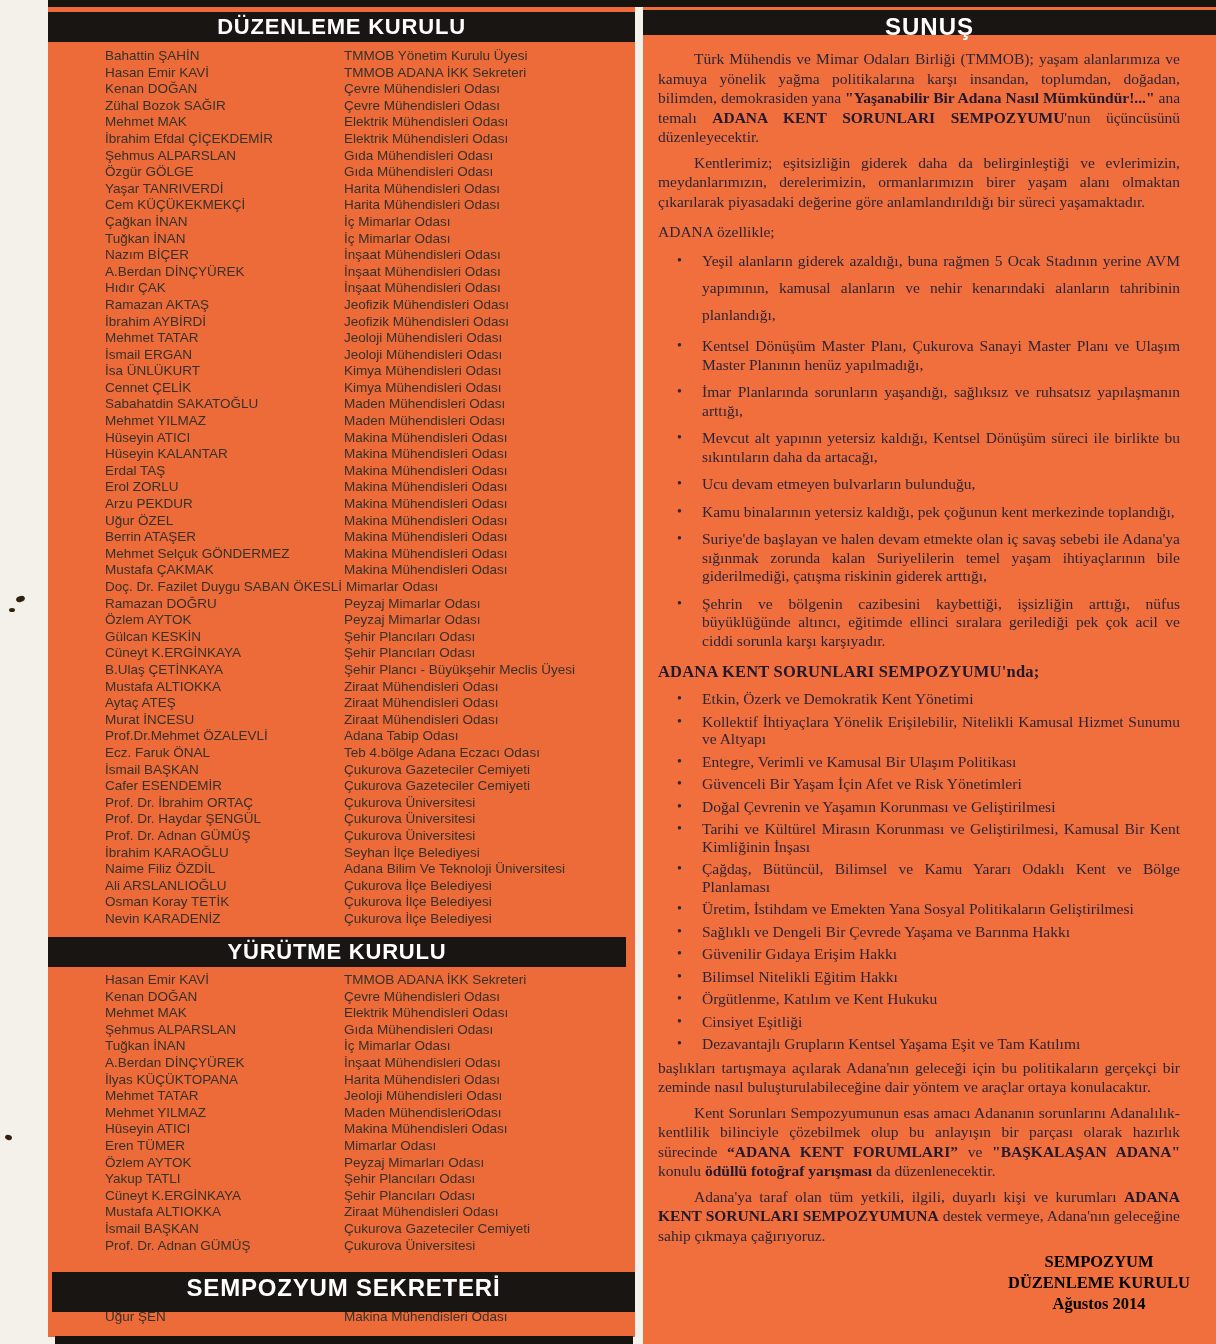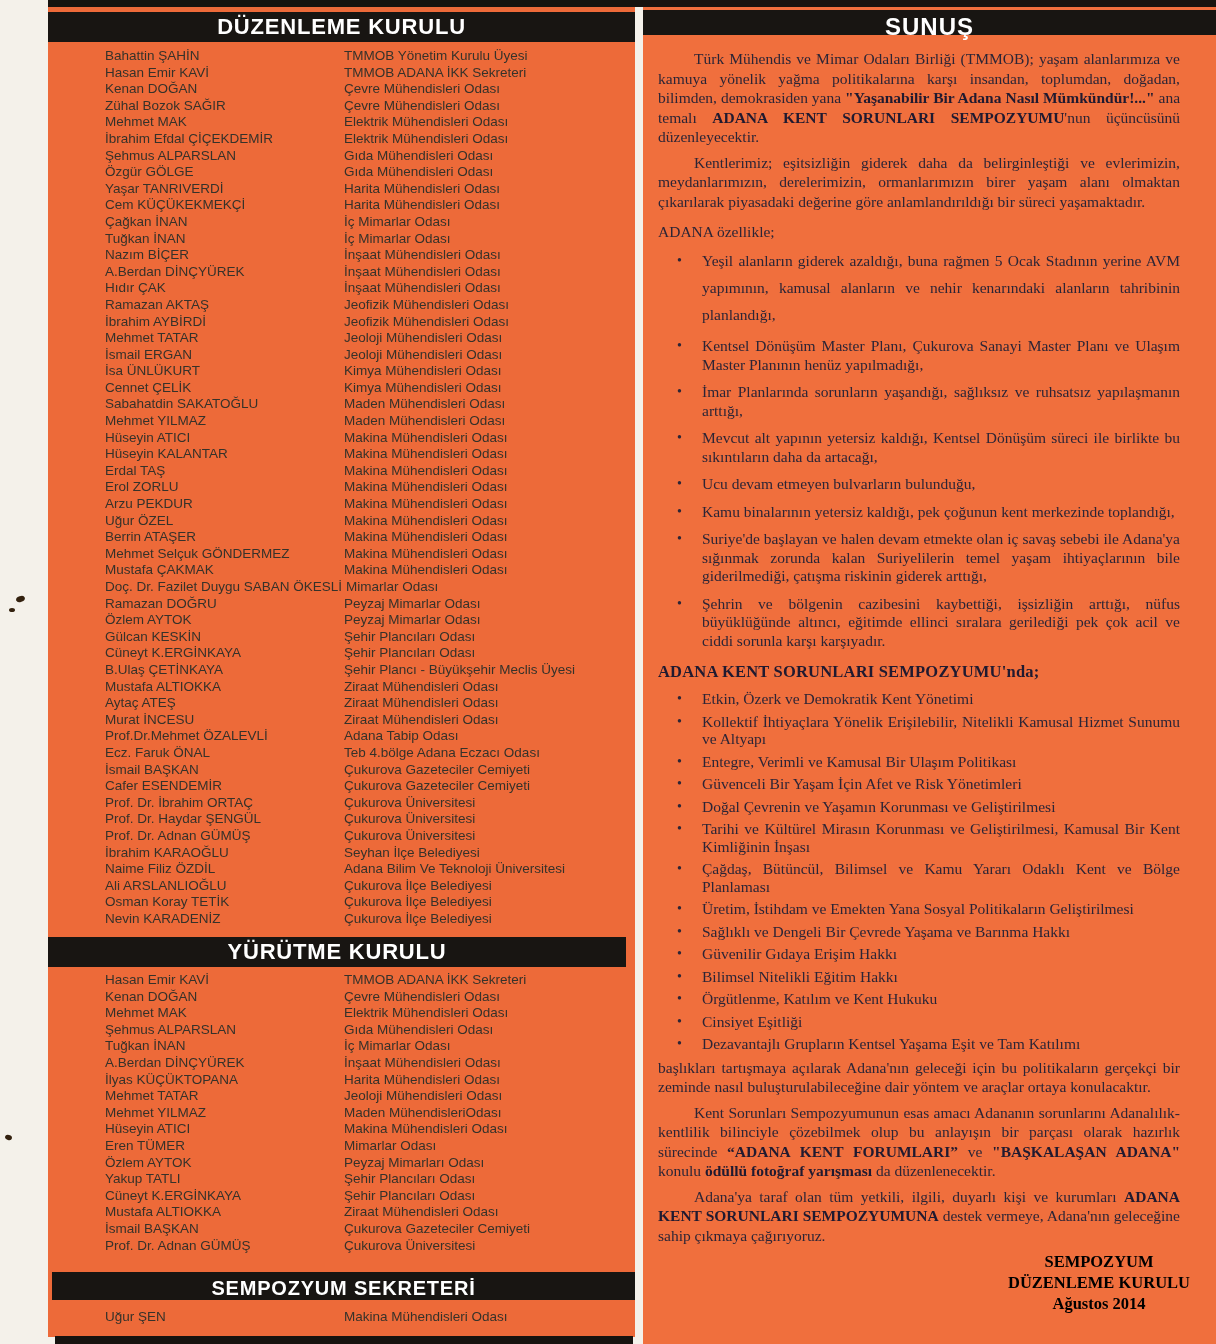--- a/index.html
+++ b/index.html
@@ -26,21 +26,21 @@
   .s3{left:5px;top:1135px;width:7px;height:5px;transform:rotate(15deg);}
   
   .bar{
     background:#181512;color:#ffffff;text-align:center;
     font-weight:bold;letter-spacing:0.8px;
     font-family:"Liberation Sans",sans-serif;
   }
   .bar span{display:inline-block;}
   .bar1{position:absolute;top:6px;left:0;right:0;height:30px;line-height:30px;font-size:22px;}
   .bar2{position:absolute;top:931px;left:0;right:9px;height:30px;line-height:30px;font-size:22px;}
-  .bar3{position:absolute;top:1266px;left:4px;right:0;height:28px;line-height:32px;font-size:20px;}
+  .bar3{position:absolute;top:1266px;left:4px;right:0;height:40px;line-height:32px;font-size:24px;}
   .barR{margin:10px 0 0 0;height:25px;line-height:33px;font-size:24px;letter-spacing:1px;}
   
   .mlist{list-style:none;margin:0;padding:0;position:absolute;left:0;right:0;}
   .list1{top:42px;}
   .list2{top:966px;}
   .list3{top:1303px;}
   .row{display:flex;line-height:16.6px;font-size:13.5px;color:#36322a;white-space:nowrap;}
   .m-name{margin-left:57px;min-width:235px;padding-right:4px;}
   .m-org{flex:1;}
   

